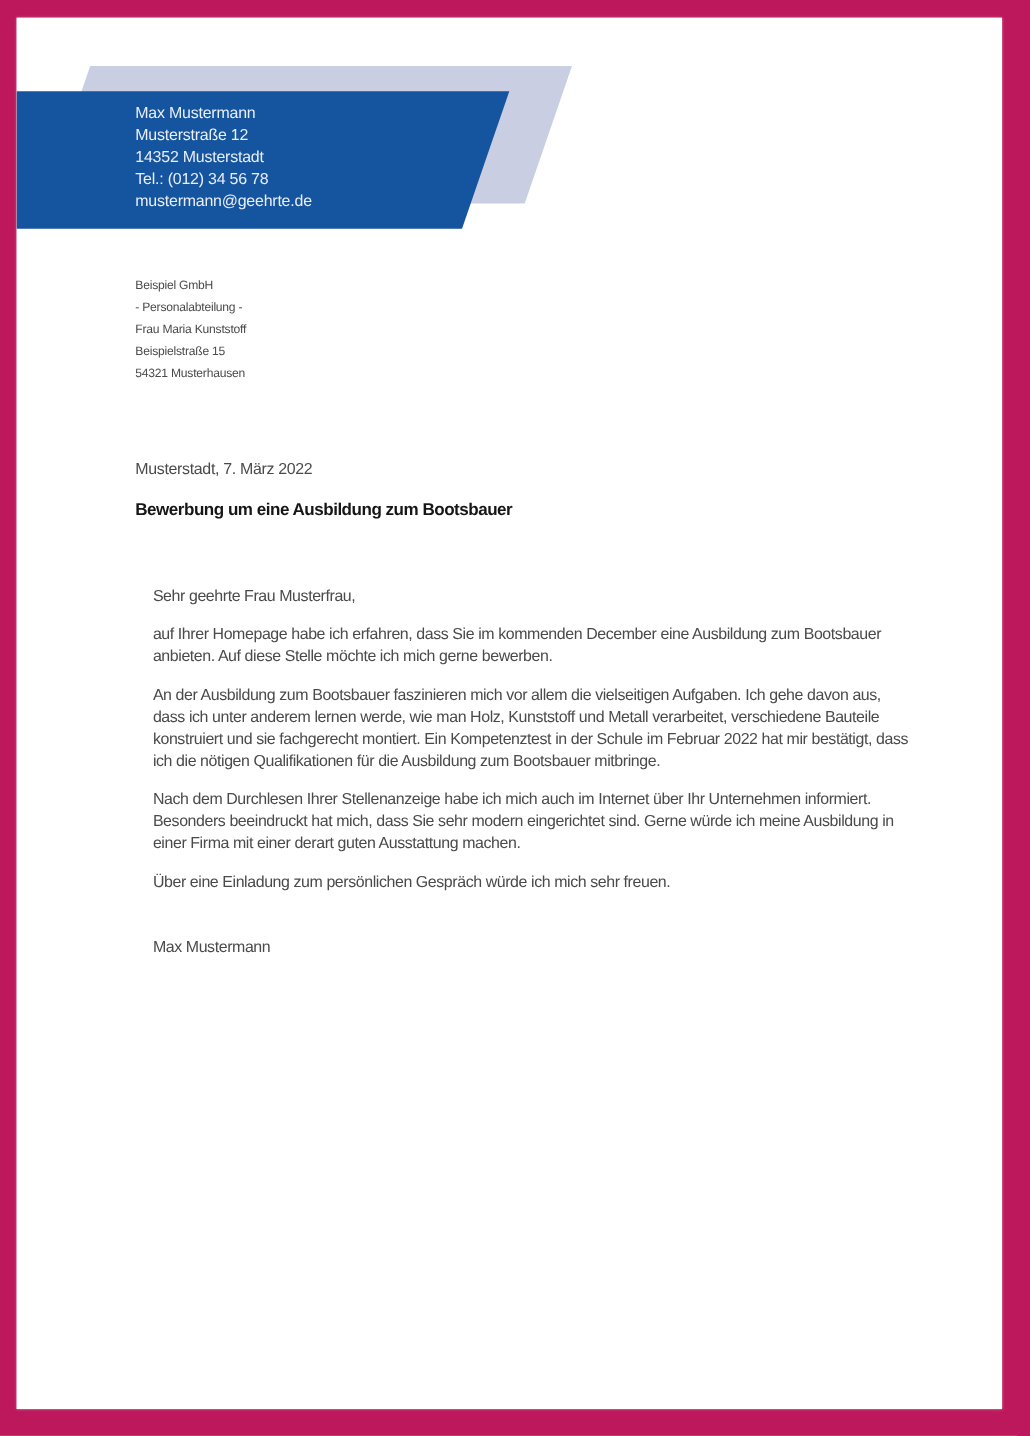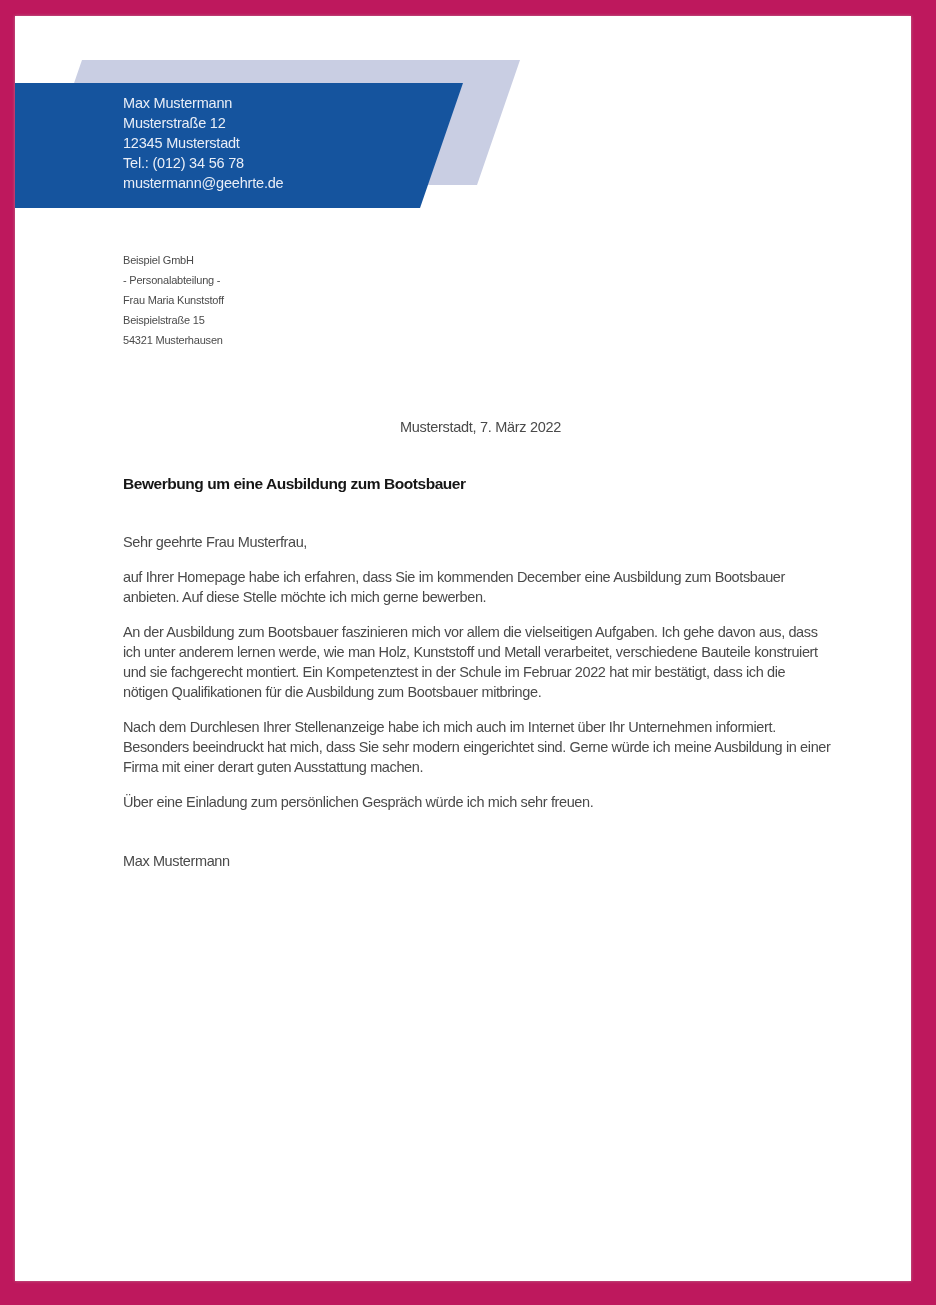--- a/index.html
+++ b/index.html
@@ -39,43 +39,43 @@
     left: 108px; top: 234px;
     font-size: 11px;
     letter-spacing: -0.2px;
     line-height: 20px;
     color: #4a4a4a;
   }
   .dateline {
     position: absolute;
     left: 108px; top: 401px;
     width: 715px;
-    text-align: center;
+    text-align: left;
     font-size: 14.5px;
     letter-spacing: -0.3px;
     line-height: 20px;
     color: #4a4a4a;
   }
   .subject {
     position: absolute;
-    left: 108px; top: 458px;
+    left: 108px; top: 438px;
     font-size: 15.5px;
     font-weight: bold;
     letter-spacing: -0.45px;
     line-height: 20px;
     color: #161616;
   }
   .body-text {
     position: absolute;
     left: 108px; top: 516px;
     width: 710px;
     color: #4a4a4a;
   }
   .body-text p {
-    margin: 0 0 15px 0;
+    margin: 0 0 15px 16px;
     font-size: 14.5px;
     letter-spacing: -0.38px;
     line-height: 20px;
   }
   .body-text p.signature {
     margin-top: 39px;
   }
 </style>
 </head>
 <body>
@@ -84,21 +84,21 @@
   <div class="paper">
 
     <svg class="letterhead" width="896" height="200" viewBox="0 0 896 200">
       <polygon points="67,44 505,44 462,169 24,169" fill="#c9cee3"></polygon>
       <polygon points="0,67 448,67 405,192 0,192" fill="#15549e"></polygon>
     </svg>
 
     <div class="sender">
       <div>Max Mustermann</div>
       <div>Musterstraße 12</div>
-      <div>12345 Musterstadt</div>
+      <div>14352 Musterstadt</div>
       <div>Tel.: (012) 34 56 78</div>
       <div>mustermann@geehrte.de</div>
     </div>
 
     <div class="recipient">
       <div>Beispiel GmbH</div>
       <div>- Personalabteilung -</div>
       <div>Frau Maria Kunststoff</div>
       <div>Beispielstraße 15</div>
       <div>54321 Musterhausen</div>

